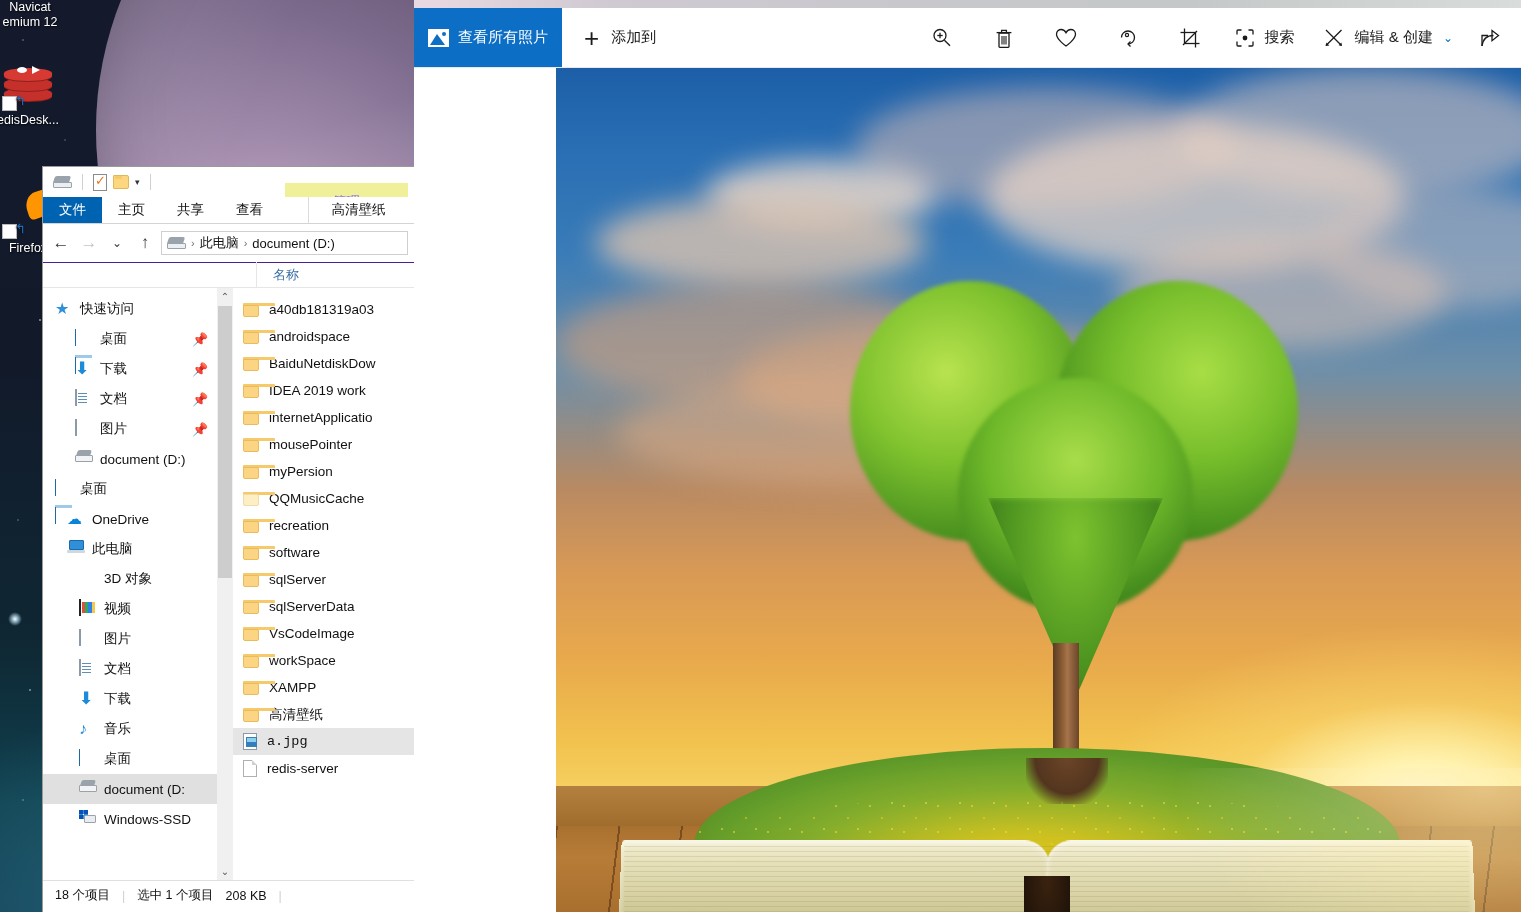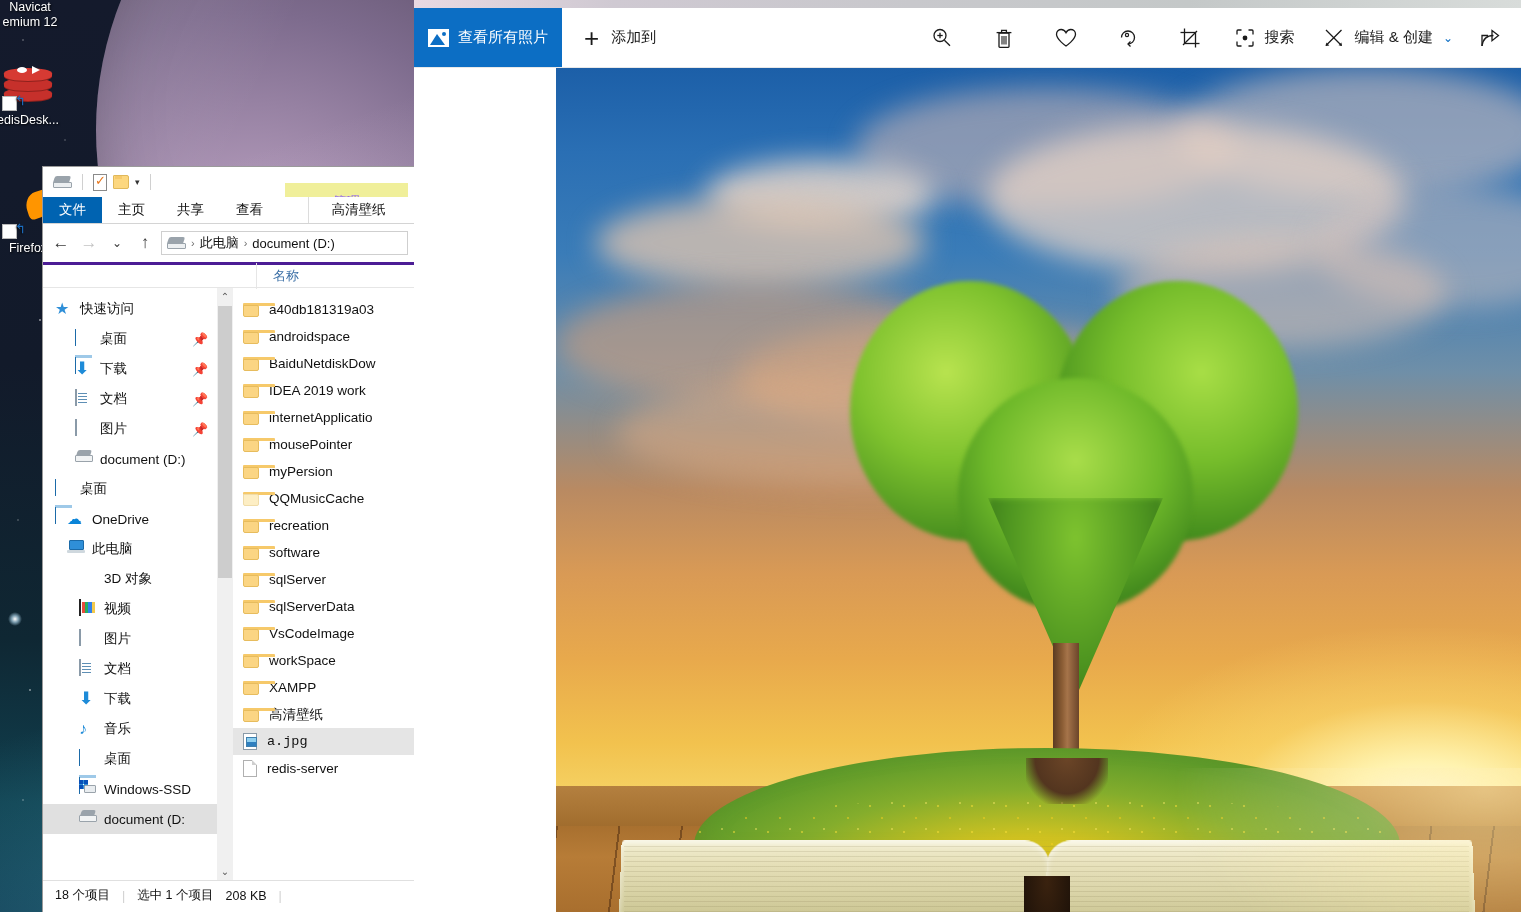--- a/index.html
+++ b/index.html
@@ -108,21 +108,21 @@
   #addrbar { height: 38px; display:flex; align-items:center; gap:4px; padding: 0 6px; background:#fff; }
   .navbtn { width:24px; height:24px; display:flex; align-items:center; justify-content:center;
     font-size:17px; color:#3a3a3a; }
   .navbtn.dim { color:#c3c3c3; font-size:17px; }
   .navbtn.small { font-size:12px; }
   #path-field { flex:1; height:24px; border:1px solid #cfcfcf; background:#fff; display:flex;
     align-items:center; gap:5px; padding: 0 5px; font-size:13px; color:#111; white-space:nowrap; overflow:hidden;}
   .crumb-sep { color:#6d6d6d; font-size:11px; }
 
   
-  #colhead { height: 26px; display:flex; align-items:center; border-top:3px solid #4c1d95;
+  #colhead { height: 26px; display:flex; align-items:center; border-top:1px solid #4c1d95;
     border-bottom:1px solid #e6e6e6; background:#fff; }
   #colhead .spacer { width: 214px; height:26px; border-right:1px solid #e6e6e6; }
   #colhead .name { padding-left: 16px; font-size: 13px; color:#3a6ea5; }
 
   
   #ex-body { display:flex; height: 592px; }
   #navpane { width: 190px; position:relative; overflow:hidden; padding-top: 6px; }
   #nav-scroll { position:absolute; right:0; top:0; width:16px; height: 592px; background:#f0f0f0; }
   #nav-scroll .arr { height:17px; display:flex; align-items:center; justify-content:center;
     font-size:10px; color:#5a5a5a; background:#f0f0f0; }
@@ -432,27 +432,27 @@
           <span>下载</span>
         </div>
         <div class="nav-item" style="padding-left:36px">
           <span class="nav-ico ic-music">♪</span>
           <span>音乐</span>
         </div>
         <div class="nav-item" style="padding-left:36px">
           <span class="nav-ico"><span class="ic-monitor"></span></span>
           <span>桌面</span>
         </div>
+        <div class="nav-item selected" style="padding-left:36px">
+          <span class="nav-ico"><span class="ic-hdd"><span class="t"></span><span class="b"></span></span></span>
+          <span>document (D:</span>
+        </div>
         <div class="nav-item" style="padding-left:36px">
           <span class="nav-ico"><span class="ic-win"><span class="logo"></span><span class="d"></span></span></span>
           <span>Windows-SSD</span>
-        </div>
-        <div class="nav-item selected" style="padding-left:36px">
-          <span class="nav-ico"><span class="ic-hdd"><span class="t"></span><span class="b"></span></span></span>
-          <span>document (D:</span>
         </div>
 
         <div id="nav-scroll">
           <div class="arr">⌃</div>
           <div id="nav-thumb"></div>
           <div class="arr" style="position:absolute;bottom:0;width:16px">⌄</div>
         </div>
       </div>
 
       <div id="filelist">

